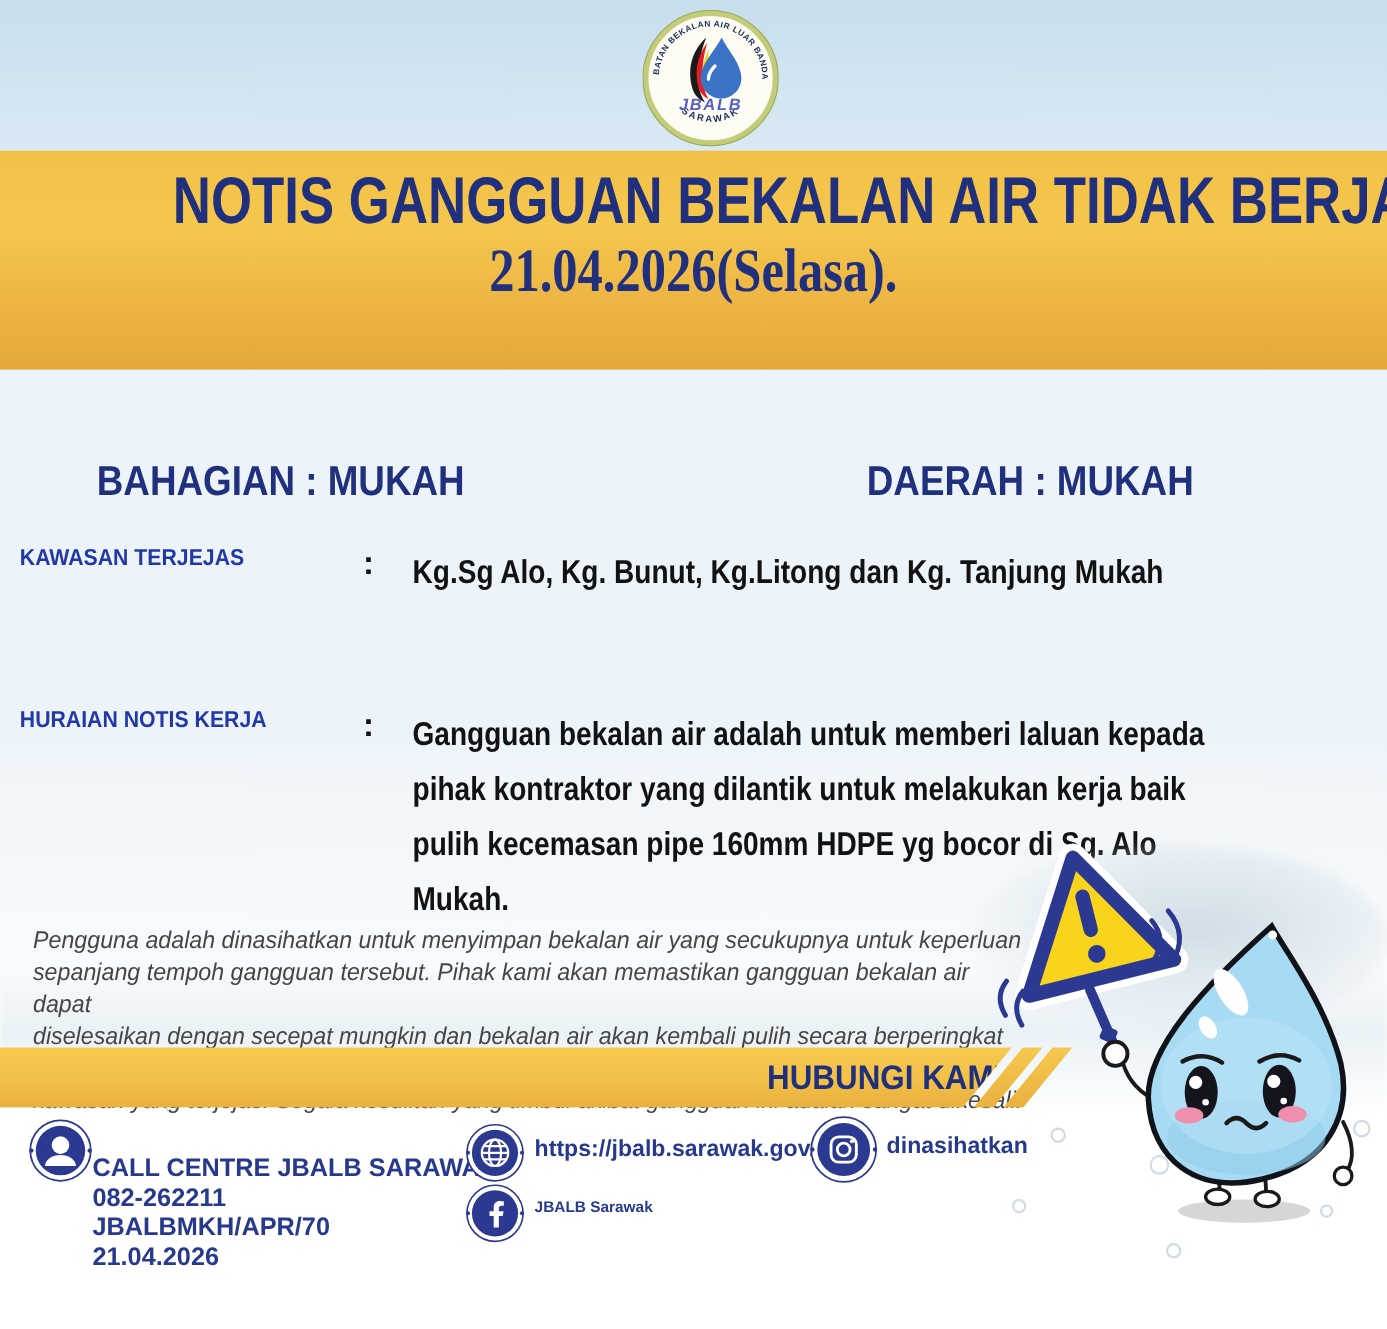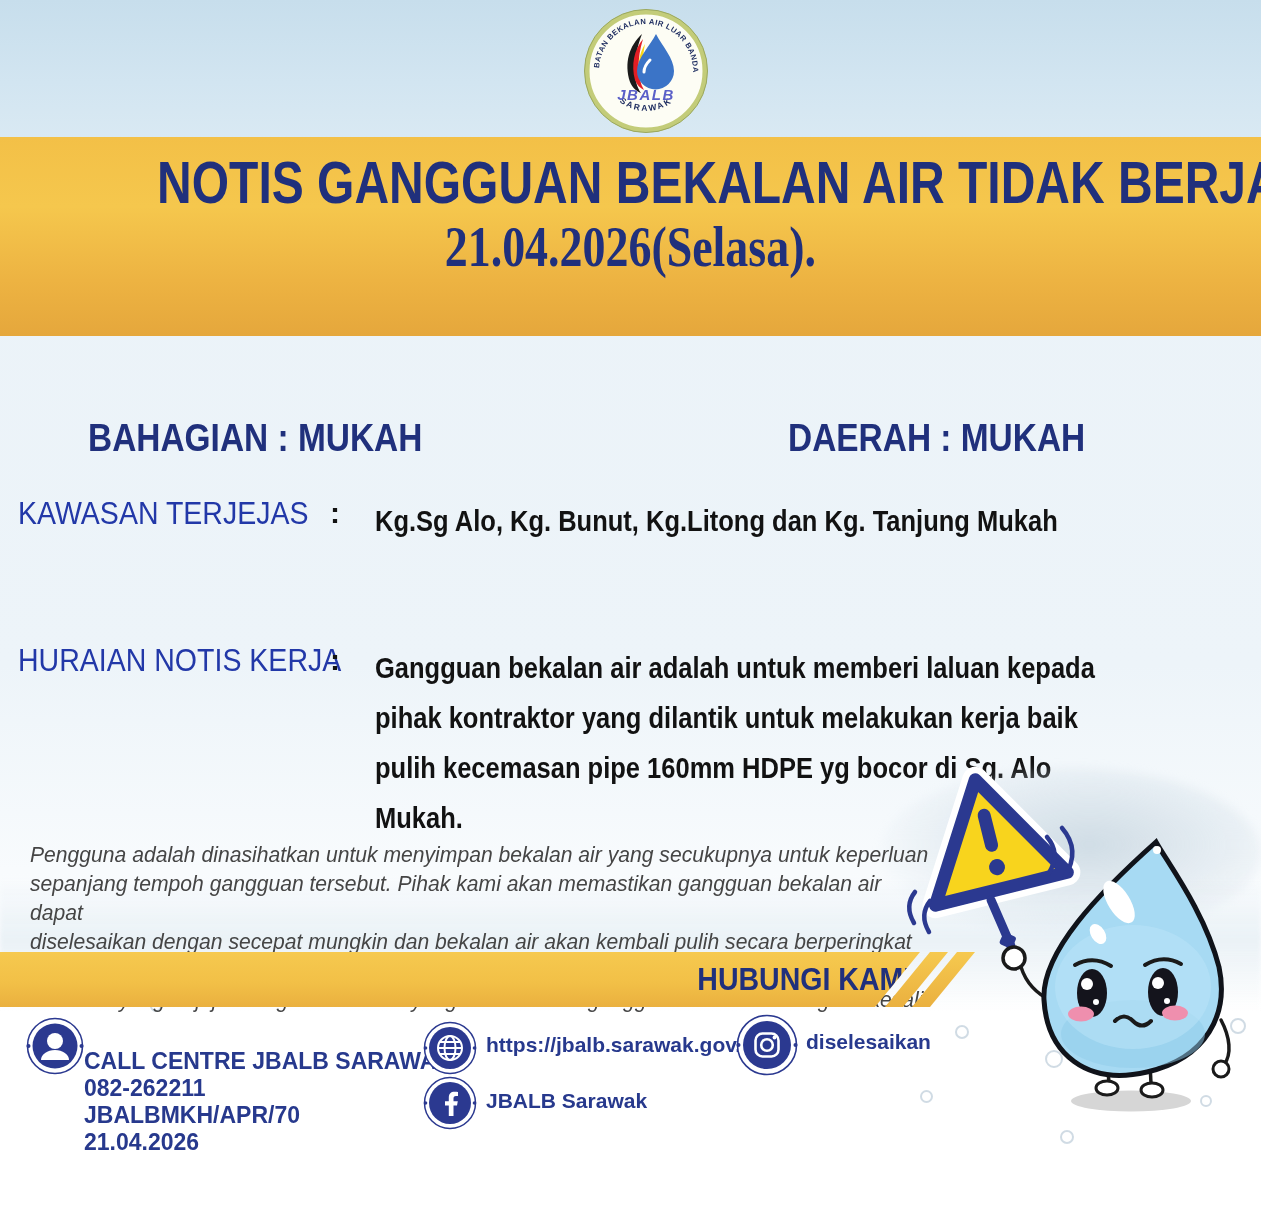--- a/index.html
+++ b/index.html
@@ -19,21 +19,21 @@
   .date-line{font-size:56px;line-height:64px;white-space:nowrap;font-family:Liberation Serif, serif;}
   .date-line>span{display:inline-block;transform:scaleX(0.82);transform-origin:center;}
   .time-line{font-size:56px;line-height:58px;white-space:nowrap;}
   .time-line>span{display:inline-block;transform:scaleX(0.82);transform-origin:center;}
   
   .region-bahagian,.region-daerah{position:absolute;top:390px;font-size:38px;font-weight:bold;color:#20307c;white-space:nowrap;margin-top:27px;}
   .region-bahagian{left:88px;}
   .region-daerah{left:788px;}
   .region-bahagian>span,.region-daerah>span{display:inline-block;transform:scaleX(0.88);transform-origin:left;}
   
-  .field-label{position:absolute;left:18px;font-size:31px;font-weight:normal;color:#2238a8;white-space:nowrap;}
+  .field-label{position:absolute;left:18px;font-size:21px;font-weight:bold;color:#2238a8;white-space:nowrap;}
   .field-label>span{display:inline-block;transform:scaleX(0.92);transform-origin:left;}
   .field-colon{position:absolute;left:330px;font-size:30px;font-weight:bold;color:#121212;}
   .field-value{position:absolute;left:375px;width:900px;font-size:30px;line-height:50px;font-weight:bold;color:#121212;
                white-space:pre-line;transform:scaleX(0.85);transform-origin:left top;}
   .row1 .field-label,.row1 .field-colon,.row1 .field-value{top:496px;}
   .row2 .field-label,.row2 .field-colon,.row2 .field-value{top:643px;}
   
   .splash-band{position:absolute;left:0;top:880px;width:1261px;height:130px;
                background:linear-gradient(180deg,rgba(214,228,238,0) 0%,rgba(214,228,238,0.45) 45%,rgba(214,228,238,0) 100%);
                filter:blur(2px);}
@@ -52,21 +52,21 @@
   .contact-banner>span{display:inline-block;transform:scaleX(0.92);transform-origin:center;}
   .stripe{position:absolute;top:952px;width:64px;height:55px;
           background:linear-gradient(180deg,#f6c94f 0%,#eab03f 100%);
           clip-path:polygon(45px 0,63px 0,18px 100%,0 100%);}
   .stripe1{left:885px;}
   .stripe2{left:912px;}
   
   .icon{position:absolute;}
   .call-lines{position:absolute;left:84px;top:1048px;font-size:23px;line-height:27px;font-weight:bold;color:#27398d;white-space:pre-line;}
   .web-text{position:absolute;left:486px;top:1033px;font-size:21px;font-weight:bold;color:#27398d;white-space:nowrap;}
-  .fb-text{position:absolute;left:486px;top:1089px;font-size:21px;font-weight:bold;color:#27398d;white-space:nowrap;}
+  .fb-text{position:absolute;left:486px;top:1089px;font-size:14px;font-weight:bold;color:#27398d;white-space:nowrap;}
   .ig-text{position:absolute;left:806px;top:1030px;font-size:21px;font-weight:bold;color:#27398d;white-space:nowrap;}
   .mascot{position:absolute;left:895px;top:762px;width:366px;height:356px;}
 </style>
 </head>
 <body>
 
 <div class="poster">
 
   <div class="top-strip"></div>
   <div class="logo-wrap">
@@ -185,21 +185,21 @@
     <svg width="62" height="62" viewBox="0 0 62 62">
       <circle cx="31" cy="31" r="29.5" fill="#ffffff" stroke="#2b3990" stroke-width="1.6"></circle>
       <circle cx="2.5" cy="31" r="2" fill="#2b3990"></circle>
         <circle cx="59.5" cy="31" r="2" fill="#2b3990"></circle>
       <circle cx="31" cy="31" r="24" fill="#2b3990"></circle>
       <rect x="19.5" y="19.5" width="23" height="23" rx="7" fill="none" stroke="#ffffff" stroke-width="2.6"></rect>
       <circle cx="31" cy="31" r="5.8" fill="none" stroke="#ffffff" stroke-width="2.6"></circle>
       <circle cx="38.5" cy="23.5" r="1.9" fill="#ffffff"></circle>
     </svg>
   </div>
-  <div class="ig-text">diselesaikan</div>
+  <div class="ig-text">dinasihatkan</div>
 
   <svg class="mascot" viewBox="0 0 366 356">
 
     <ellipse cx="236" cy="339" rx="60" ry="10.5" fill="#d6d6d6"></ellipse>
 
     <g transform="rotate(-14 96 85)">
       <path d="M97 16 L164 128 L28 128 Z" fill="none" stroke="#ffffff" stroke-width="26" stroke-linejoin="round"></path>
       <path d="M97 16 L164 128 L28 128 Z" fill="#f8d41d" stroke="#2b3990" stroke-width="13" stroke-linejoin="round"></path>
       <rect x="90.5" y="46" width="13" height="44" rx="6.5" fill="#2b3990"></rect>
       <circle cx="97" cy="106" r="8" fill="#2b3990"></circle>

